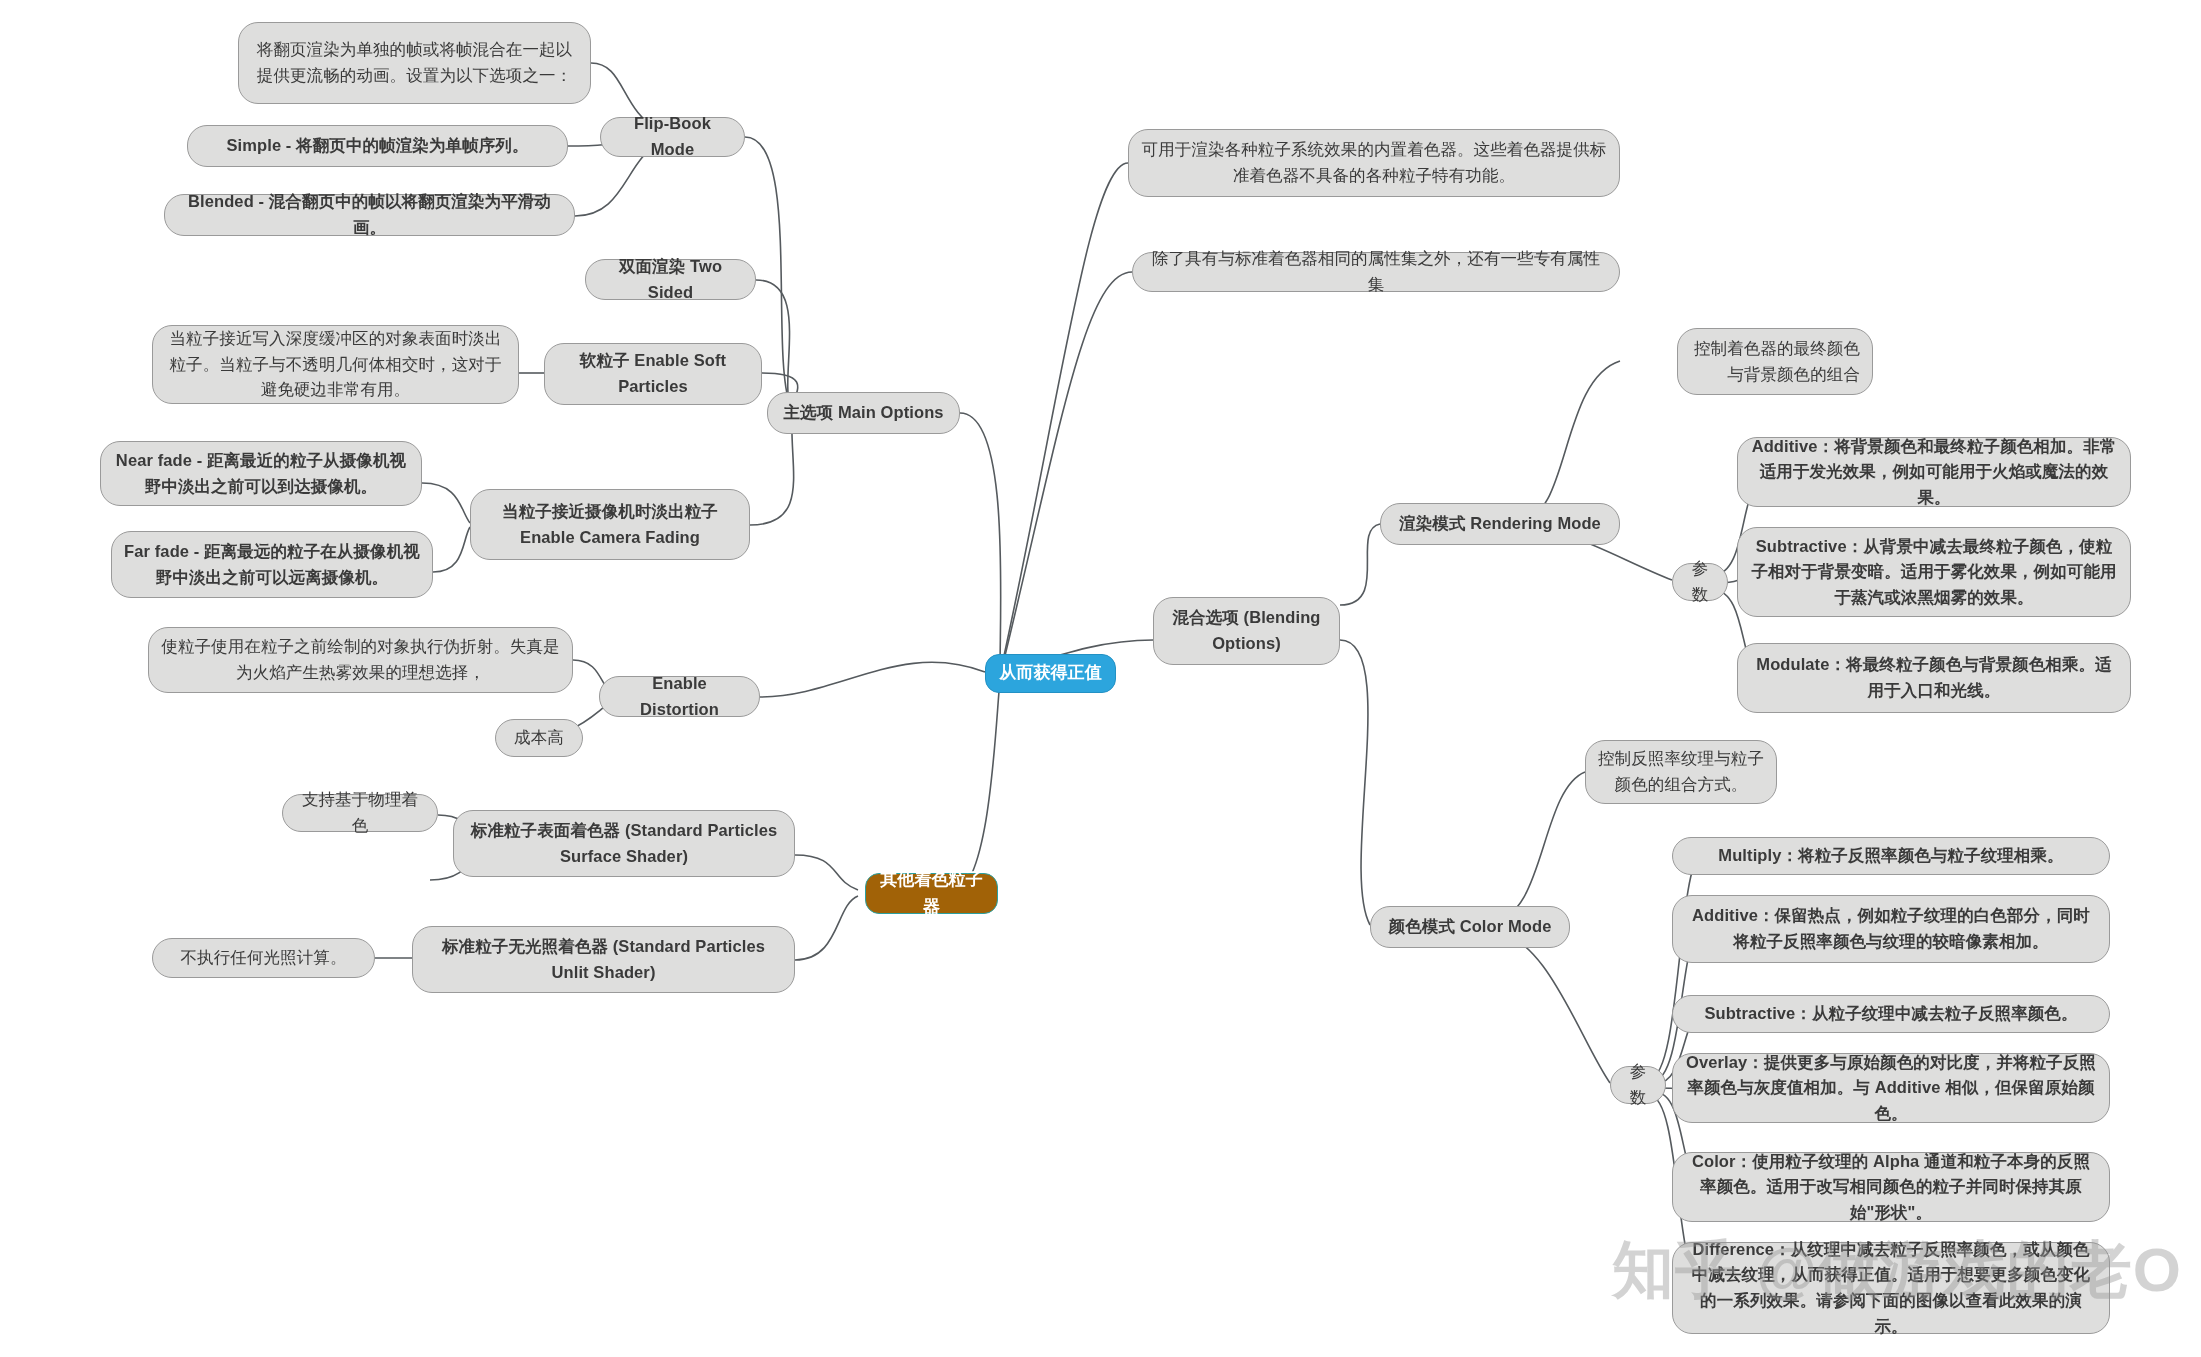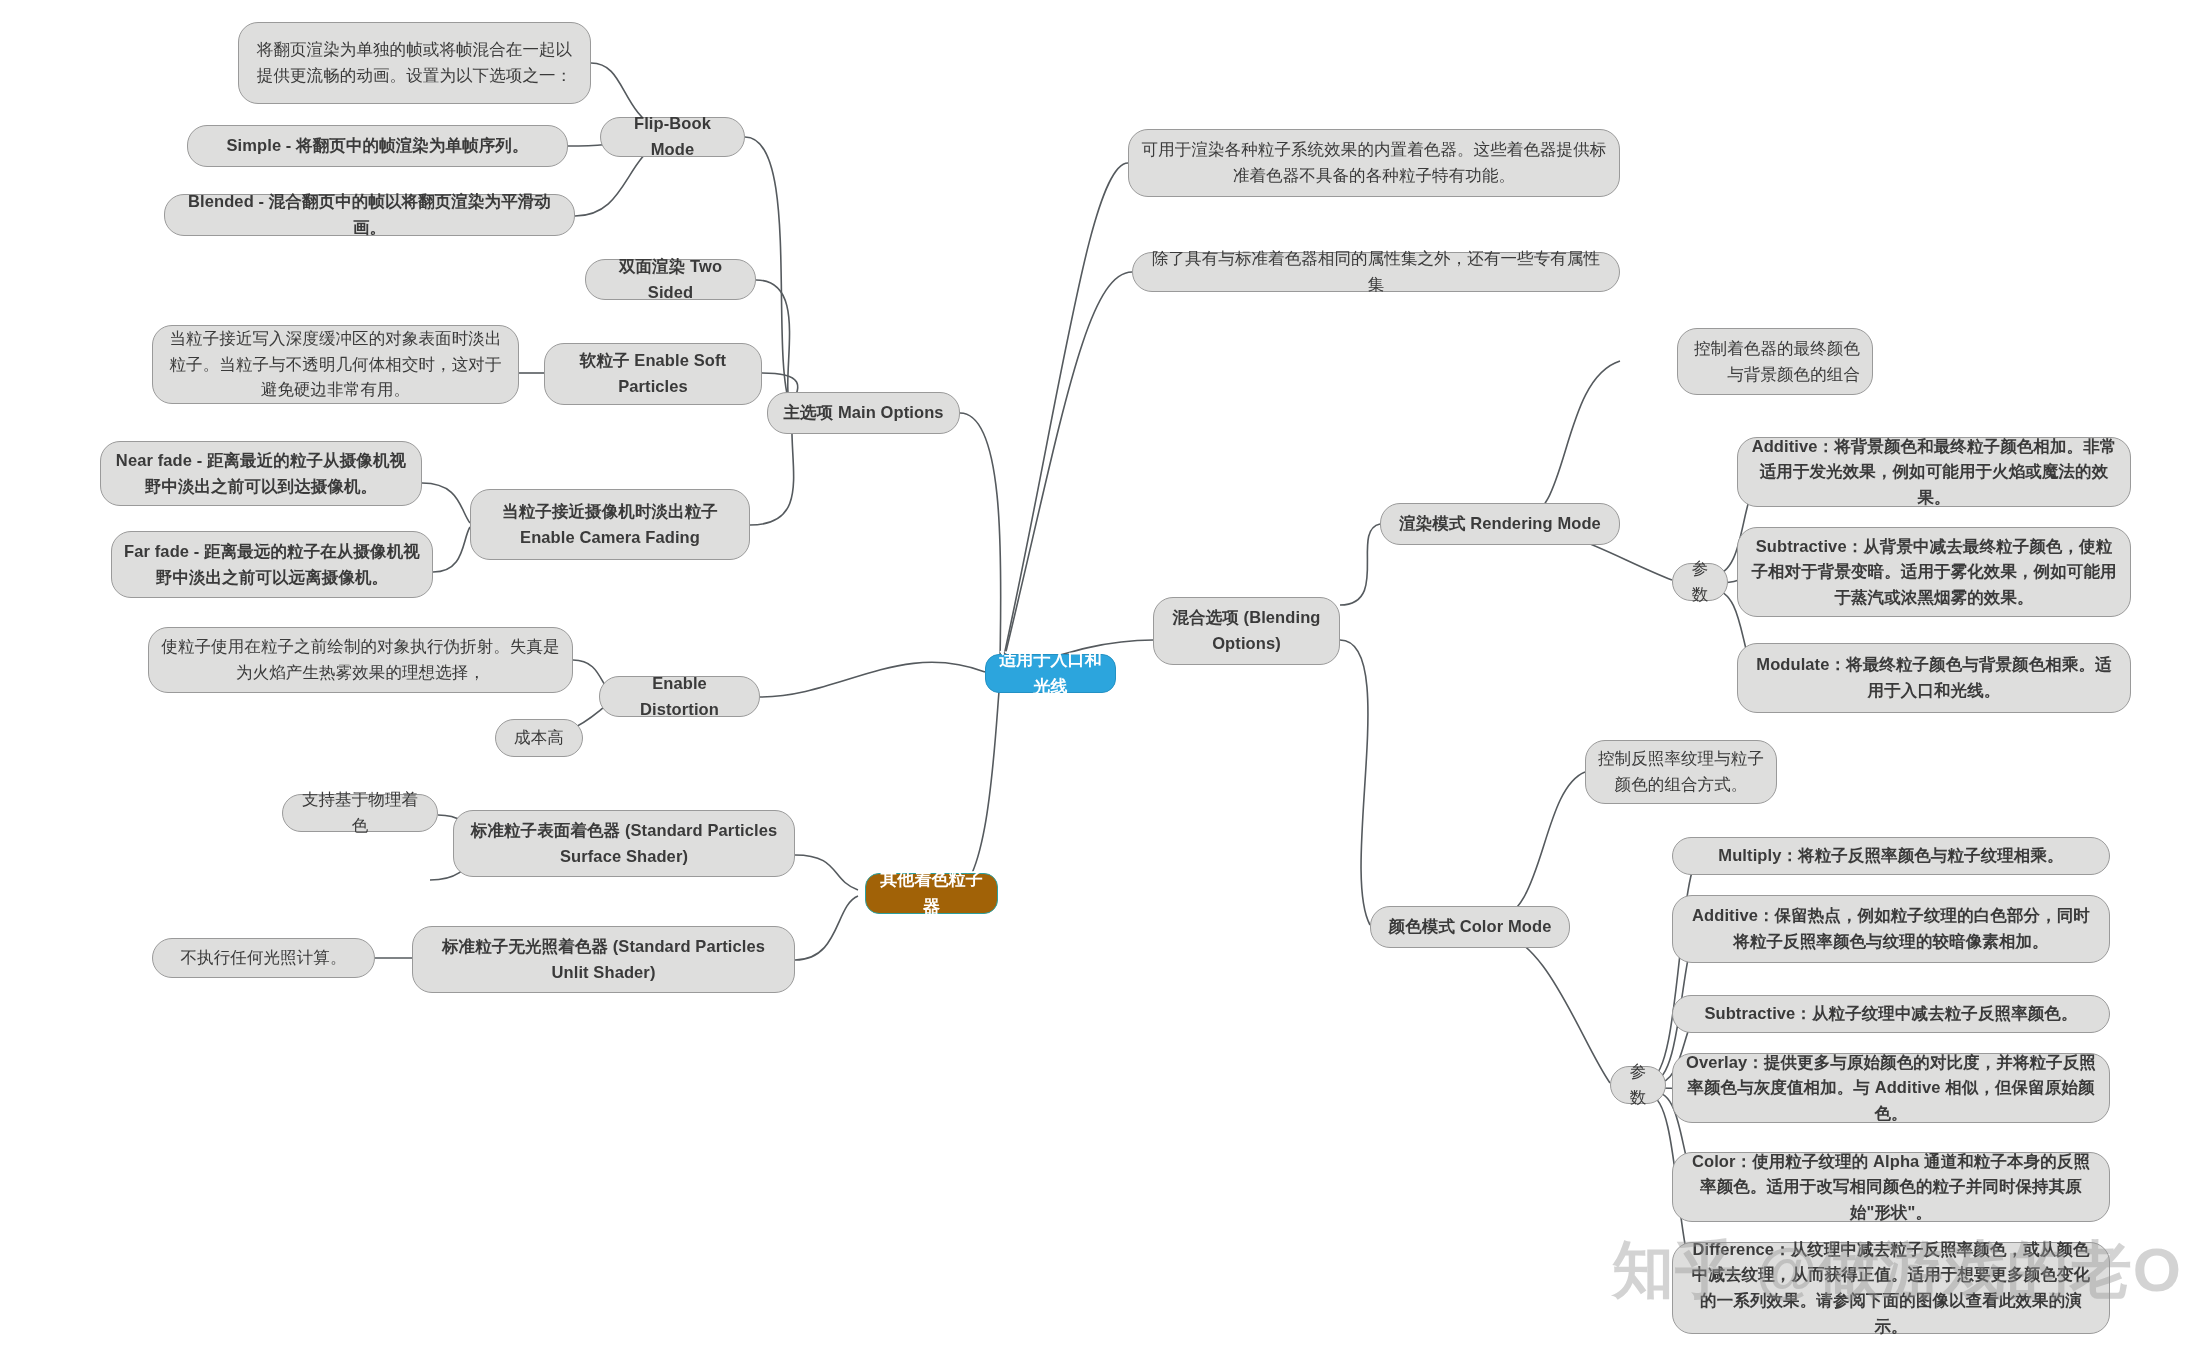--- a/index.html
+++ b/index.html
@@ -184,21 +184,21 @@
 
 
   <div class="node" style="left:453px; top:810px; width:342px; height:67px;">标准粒子表面着色器 (Standard Particles Surface Shader)</div>
 
   <div class="node plain" style="left:152px; top:938px; width:223px; height:40px;">不执行任何光照计算。</div>
 
   <div class="node" style="left:412px; top:926px; width:383px; height:67px;">标准粒子无光照着色器 (Standard Particles Unlit Shader)</div>
 
   <div class="node teal" style="left:817px; top:873px; width:133px; height:41px;">其他着色粒子器</div>
 
-  <div class="node root" style="left:985px; top:654px; width:131px; height:39px;">适用于入口和光线</div>
+  <div class="node root" style="left:985px; top:654px; width:131px; height:39px;">从而获得正值</div>
 
   <div class="node plain" style="left:1128px; top:129px; width:492px; height:68px;">可用于渲染各种粒子系统效果的内置着色器。这些着色器提供标准着色器不具备的各种粒子特有功能。</div>
 
   <div class="node plain" style="left:1132px; top:252px; width:488px; height:40px;">除了具有与标准着色器相同的属性集之外，还有一些专有属性集</div>
 
   <div class="node" style="left:1153px; top:597px; width:187px; height:68px;">混合选项 (Blending Options)</div>
 
   <div class="node plain" style="left:1677px; top:328px; width:196px; height:67px;text-align:right;">控制着色器的最终颜色与背景颜色的组合</div>
 
   <div class="node" style="left:1380px; top:503px; width:240px; height:42px;">渲染模式 Rendering Mode</div>

